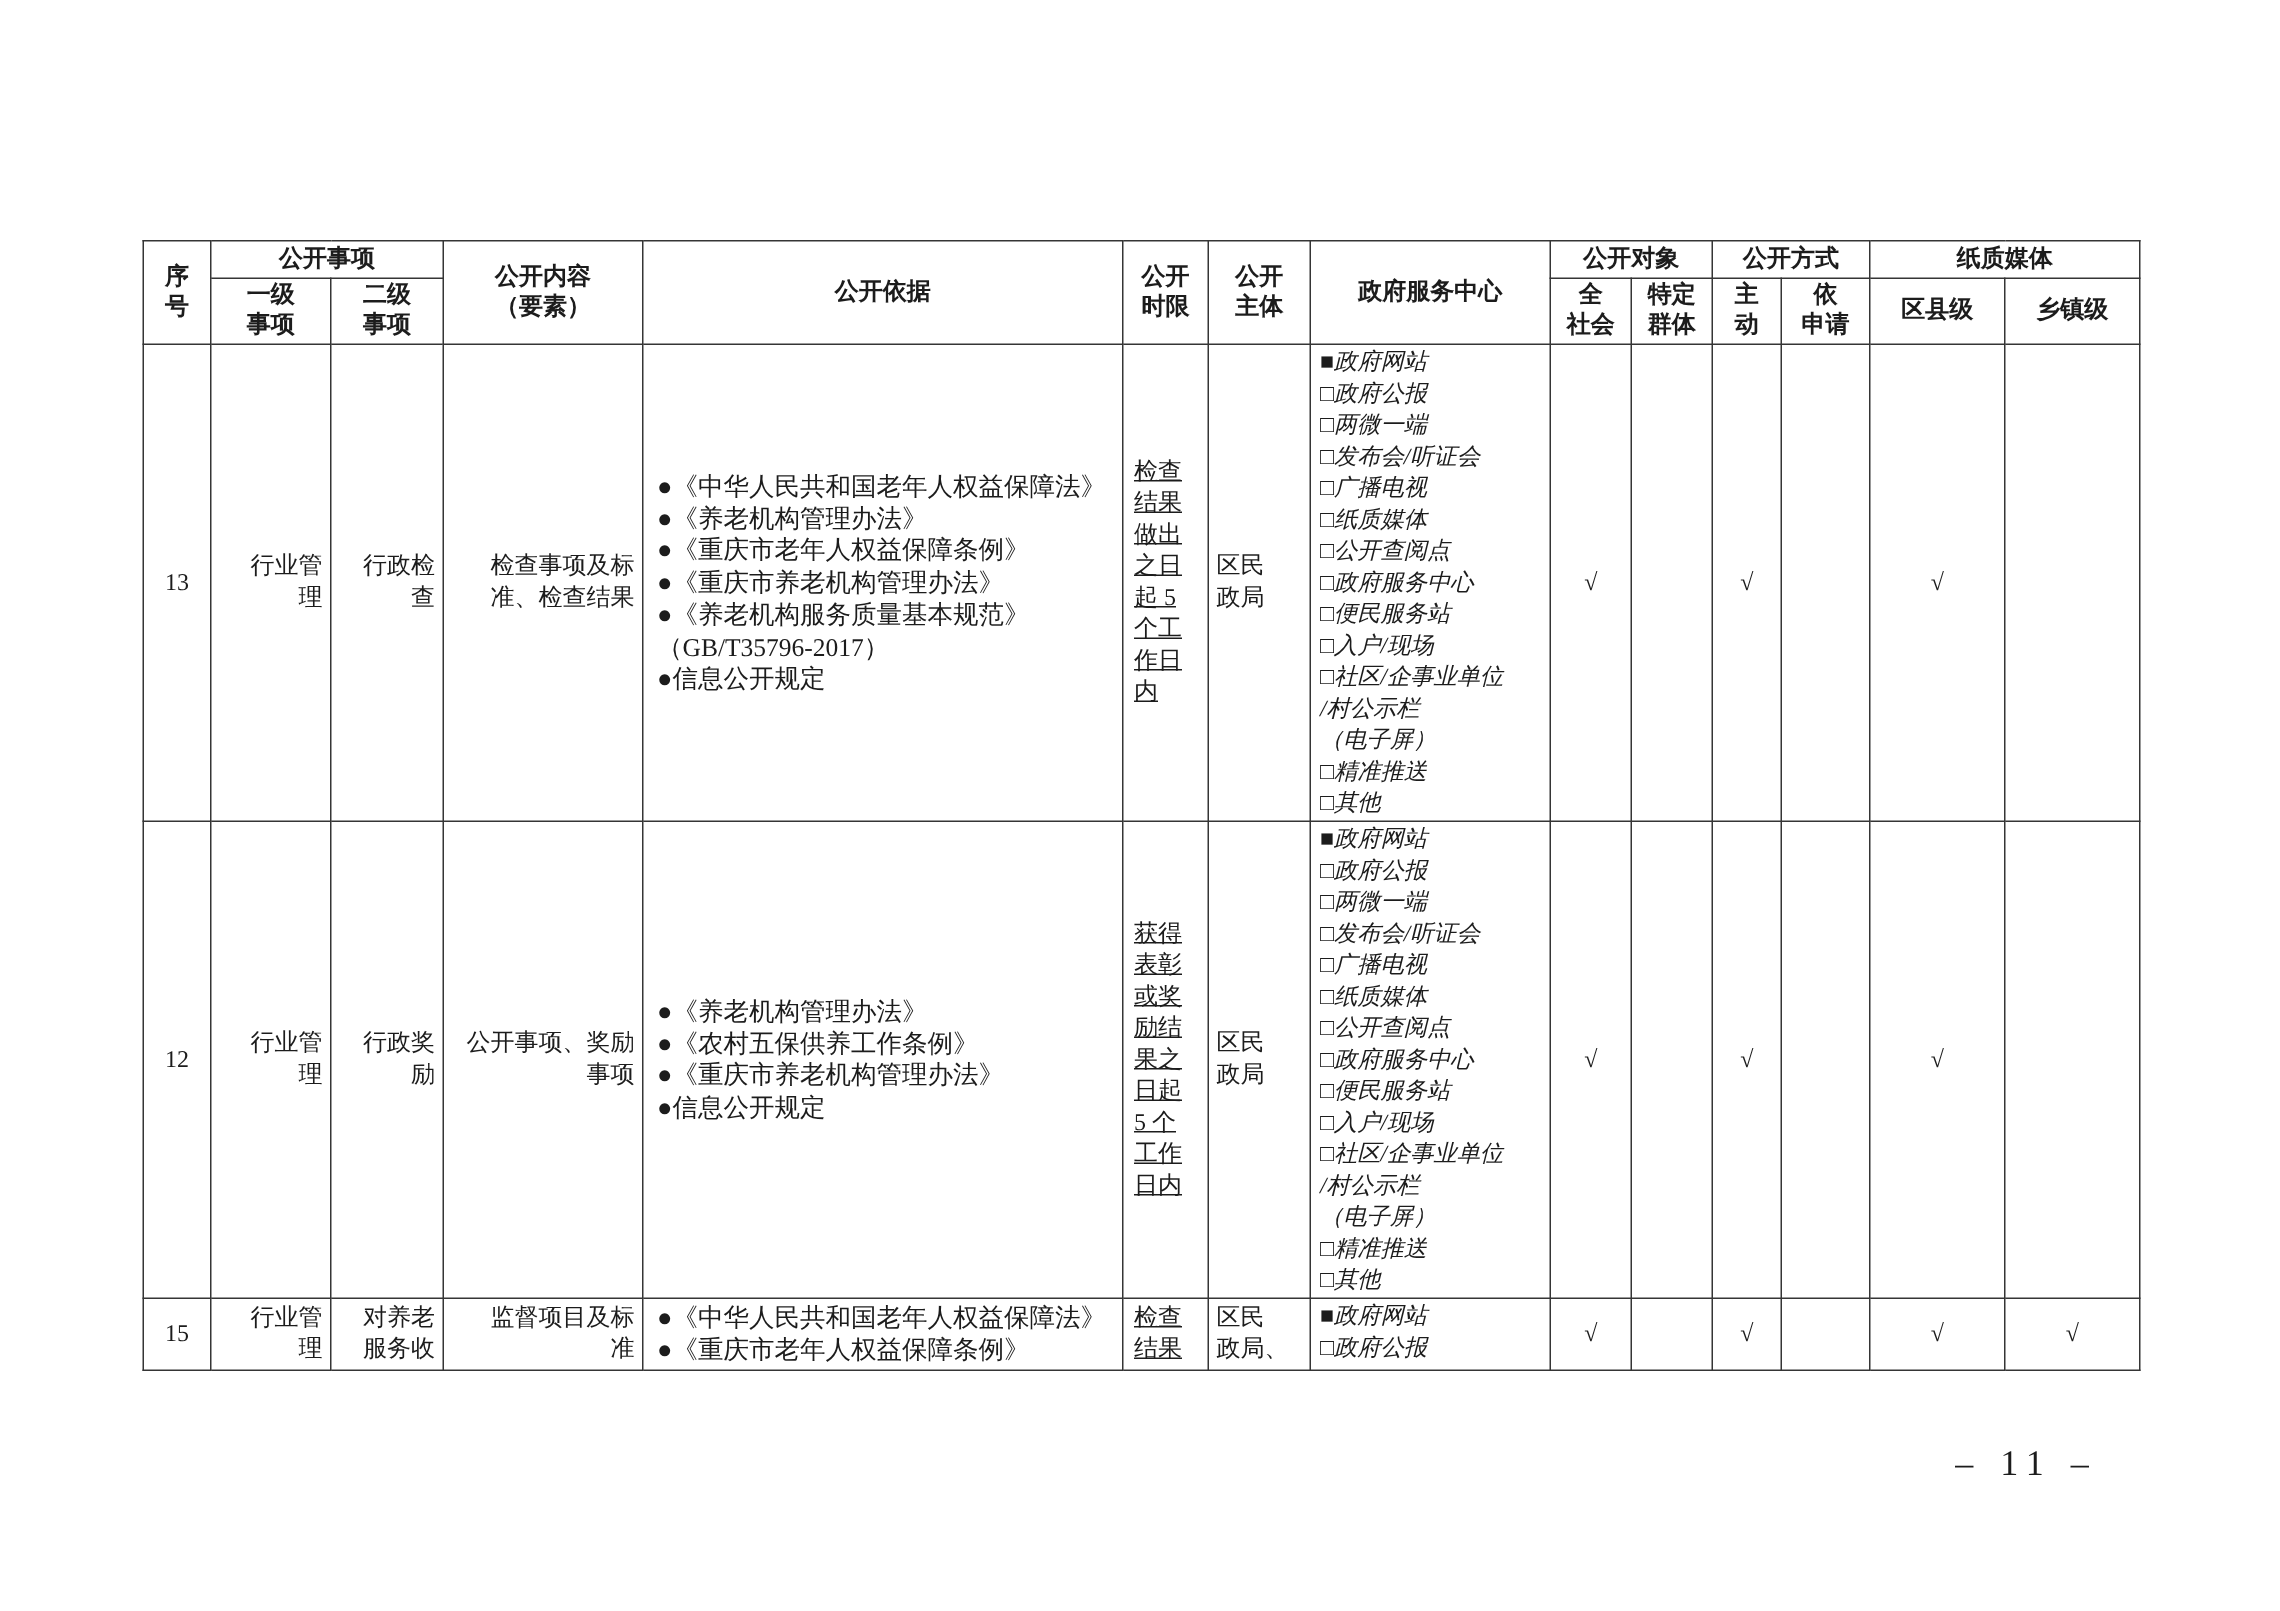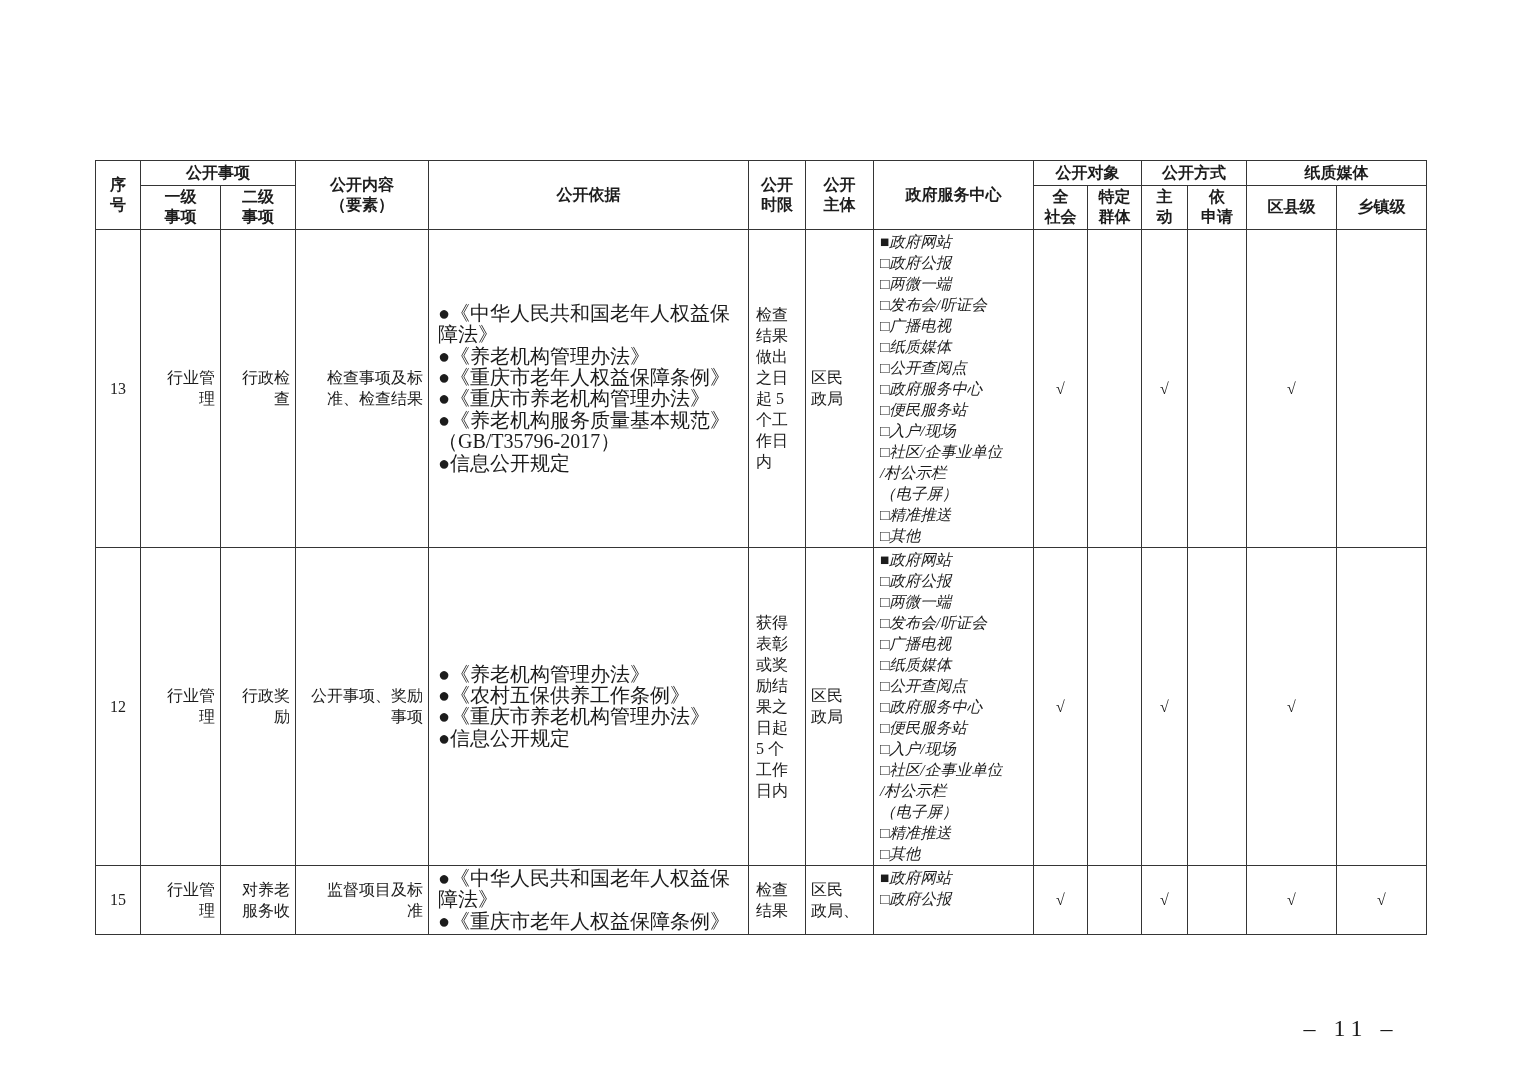--- a/index.html
+++ b/index.html
@@ -41,30 +41,30 @@
   }
   tr.hdr-1 { height: 25px; }
   tr.hdr-2 { height: 43px; }
   tr.row-13 { height: 315px; }
   tr.row-14 { height: 317px; }
   tr.row-15 { height: 45px; }
 
   td.c-serial { text-align: center; }
   td.c-text   { text-align: right; white-space: pre-line; padding-left: 8px; }
   td.c-basis  { text-align: left; padding-left: 9px; }
-  .basis-line { font-size: 20px; line-height: 21.4px; white-space: pre-line; font-family: Liberation Serif, serif; }
-  td.c-limit  { text-align: left; white-space: pre-line; padding: 2px 4px 2px 7px; line-height: 21px; }
+  .basis-line { font-size: 17px; line-height: 21.4px; white-space: pre-line; font-family: Liberation Serif, serif; }
+  td.c-limit  { text-align: left; white-space: pre-line; padding: 2px 4px 2px 7px; line-height: 21px; text-decoration: underline; }
   td.c-subject{ text-align: left; white-space: pre-line; line-height: 21px; }
   td.c-channels { vertical-align: top; text-align: left; padding: 1px 2px 1px 6px; }
   .channel-line { font-size: 15.5px; line-height: 21px; white-space: pre-line; font-style: italic; }
   td.c-check  { text-align: center; font-size: 16px; }
 
   .page-number {
     position: absolute;
-    left: 1296px; top: 1015px;
+    left: 1296px; top: 963px;
     width: 110px;
     font-size: 24px;
     letter-spacing: 6px;
     text-align: center;
     white-space: nowrap;
   }
 </style>
 </head>
 <body>
 

